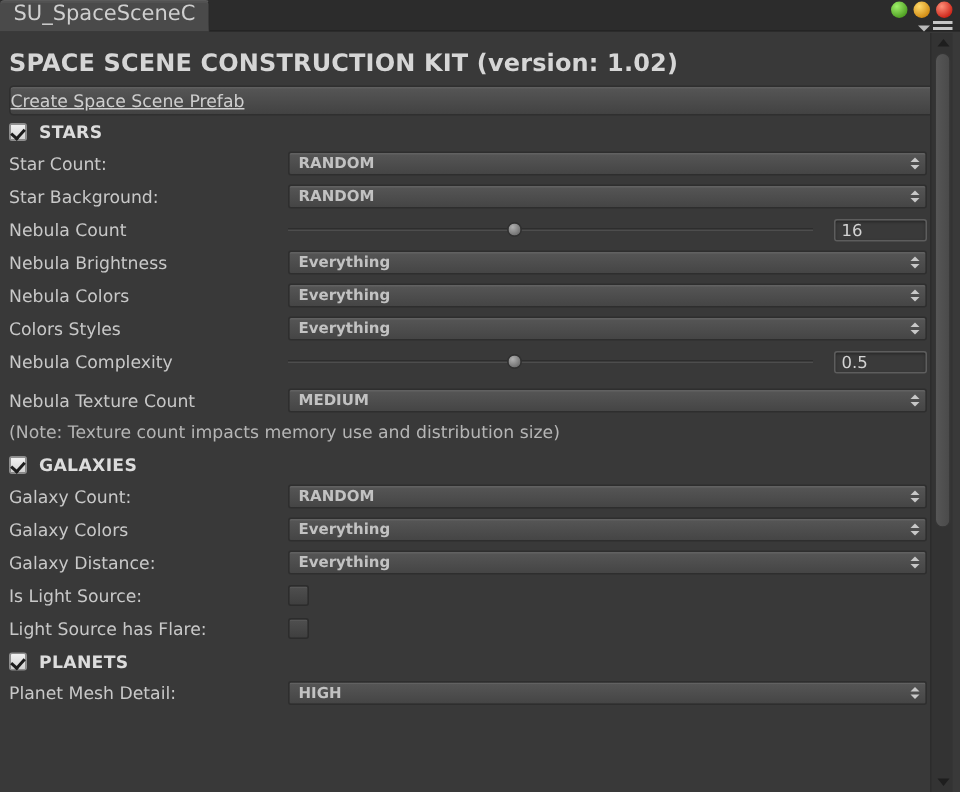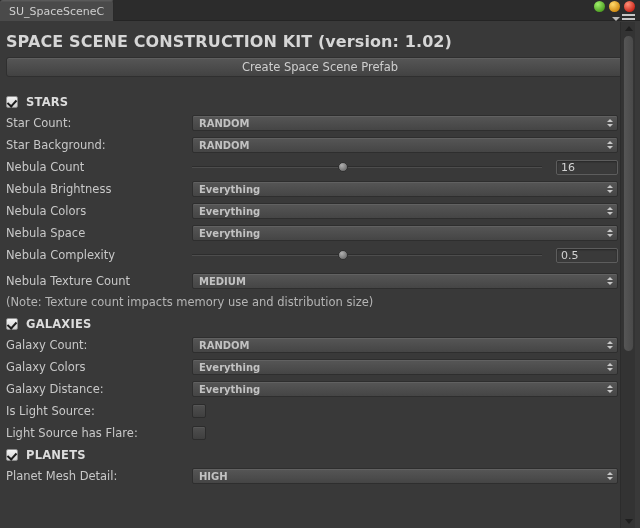--- a/index.html
+++ b/index.html
@@ -18,22 +18,22 @@
     border-bottom: 1px solid #242424;
   }
   .tab {
     position: absolute; top: 0; left: 0; height: 21px;
     min-width: 110px;
     background: #4a4a4a;
     border-top: 1px solid #5a5a5a;
     border-right: 1px solid #2a2a2a;
     border-top-left-radius: 3px; border-top-right-radius: 3px;
     padding: 0 9px;
-    display: flex; align-items: center;
-    color: #cfcfcf; font-size: 11px;
+    display: flex; align-items: flex-start;
+    color: #cfcfcf; font-size: 14px;
     white-space: nowrap; overflow: hidden;
     box-shadow: inset 0 1px 0 rgba(255,255,255,.04);
   }
   .winbuttons {
     position: absolute; top: 1px; right: 5px;
     display: flex; gap: 4px; align-items: center;
   }
   .wb { width: 11px; height: 11px; border-radius: 50%; }
   .wb.green  { background: radial-gradient(circle at 35% 30%, #9ff06a, #4e9e22 75%); }
   .wb.yellow { background: radial-gradient(circle at 35% 30%, #ffd96a, #d08a12 75%); }
@@ -58,28 +58,29 @@
     padding: 6px 0 0 0;
     overflow: hidden;
   }
   .pagetitle {
     color: #d6d6d6; font-size: 16px; font-weight: bold;
     padding: 4px 6px 6px 6px;
     letter-spacing: .1px;
   }
 
   .bigbutton {
-    margin: 0 6px 14px 6px;
+    margin: 0 6px 0 6px;
     height: 20px;
     background: linear-gradient(#565656, #424242);
     border: 1px solid #2f2f2f;
     border-radius: 3px;
     color: #cfcfcf; font-size: 11.5px;
-    display: flex; align-items: center; justify-content: center;
+    display: flex; align-items: center; 
     box-shadow: inset 0 1px 0 rgba(255,255,255,.06);
+    text-decoration: underline;
   }
 
   
   .row {
     display: flex; align-items: center;
     height: 22px;
     padding: 0 22px 0 6px;
   }
   .row .label {
     color: #c8c8c8; font-size: 11.5px;
@@ -312,21 +313,21 @@
           <span>Everything</span>
           <span class="arrows">
               <i class="up"></i>
               <i class="dn"></i>
             </span>
         </span>
       </span>
     </div>
 
     <div class="row">
-      <span class="label">Nebula Space</span>
+      <span class="label">Colors Styles</span>
       <span class="field">
         <span class="popup">
           <span>Everything</span>
           <span class="arrows">
               <i class="up"></i>
               <i class="dn"></i>
             </span>
         </span>
       </span>
     </div>

